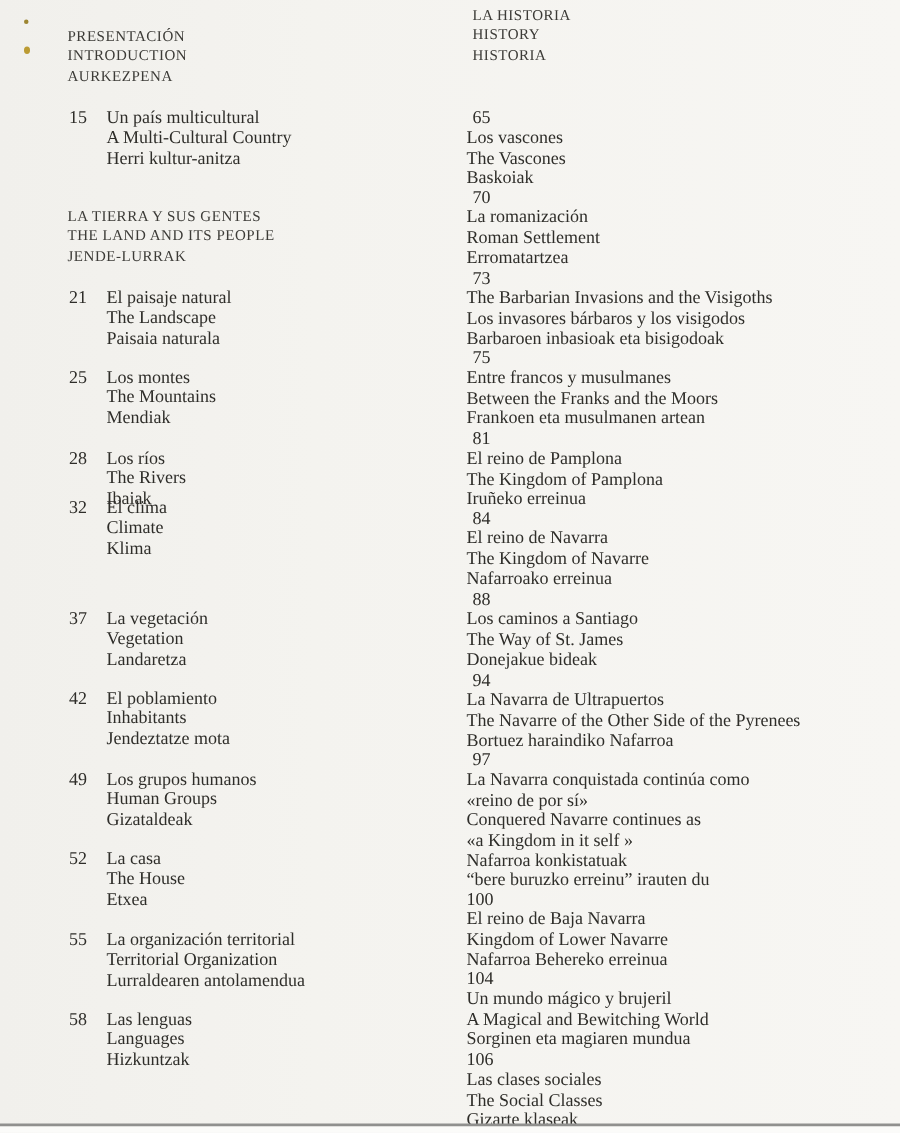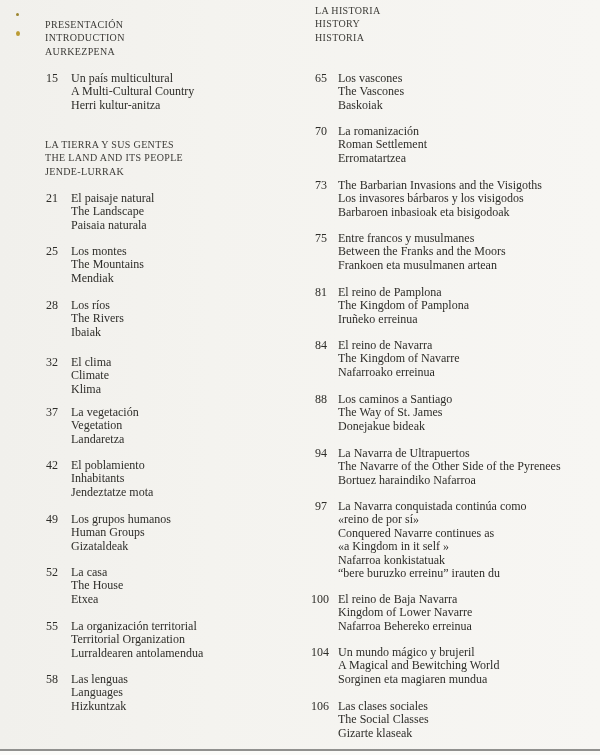--- a/index.html
+++ b/index.html
@@ -22,21 +22,21 @@
     position:absolute;
     display:flex;
     font-family:"Liberation Serif",serif;
     font-size:12px;
     line-height:13.4px;
     color:#2e2d29;
   }
   .entry .num { flex:0 0 auto; }
   .col-left.entry { left:46px; }
   .col-left .num { width:25px; text-align:left;font-family:Liberation Serif, serif; }
-  .col-right.entry { left:311px; }
+  .col-right.entry { left:311px;flex-direction:column; }
   .col-right .num { width:16px; text-align:right; margin-right:11px; }
   .entry-lines .line { white-space:nowrap; }
   .heading.col-left { left:45px; }
   .heading.col-right { left:315px; }
   .speck {
     position:absolute;
     border-radius:50%;
   }
   .speck-1 { left:16px; top:13px; width:3px; height:3px; background:#9c8530; }
   .speck-2 { left:16px; top:31px; width:4px; height:5px; background:#bb9b33; }
@@ -102,21 +102,21 @@
 
   <div class="entry col-left" style="top:299px">
     <span class="num">28</span>
     <div class="entry-lines">
       <div class="line">Los ríos</div>
       <div class="line">The Rivers</div>
       <div class="line">Ibaiak</div>
     </div>
   </div>
 
-  <div class="entry col-left" style="top:356px">
+  <div class="entry col-left" style="top:332px">
     <span class="num">32</span>
     <div class="entry-lines">
       <div class="line">El clima</div>
       <div class="line">Climate</div>
       <div class="line">Klima</div>
     </div>
   </div>
 
   <div class="entry col-left" style="top:406px">
     <span class="num">37</span>

